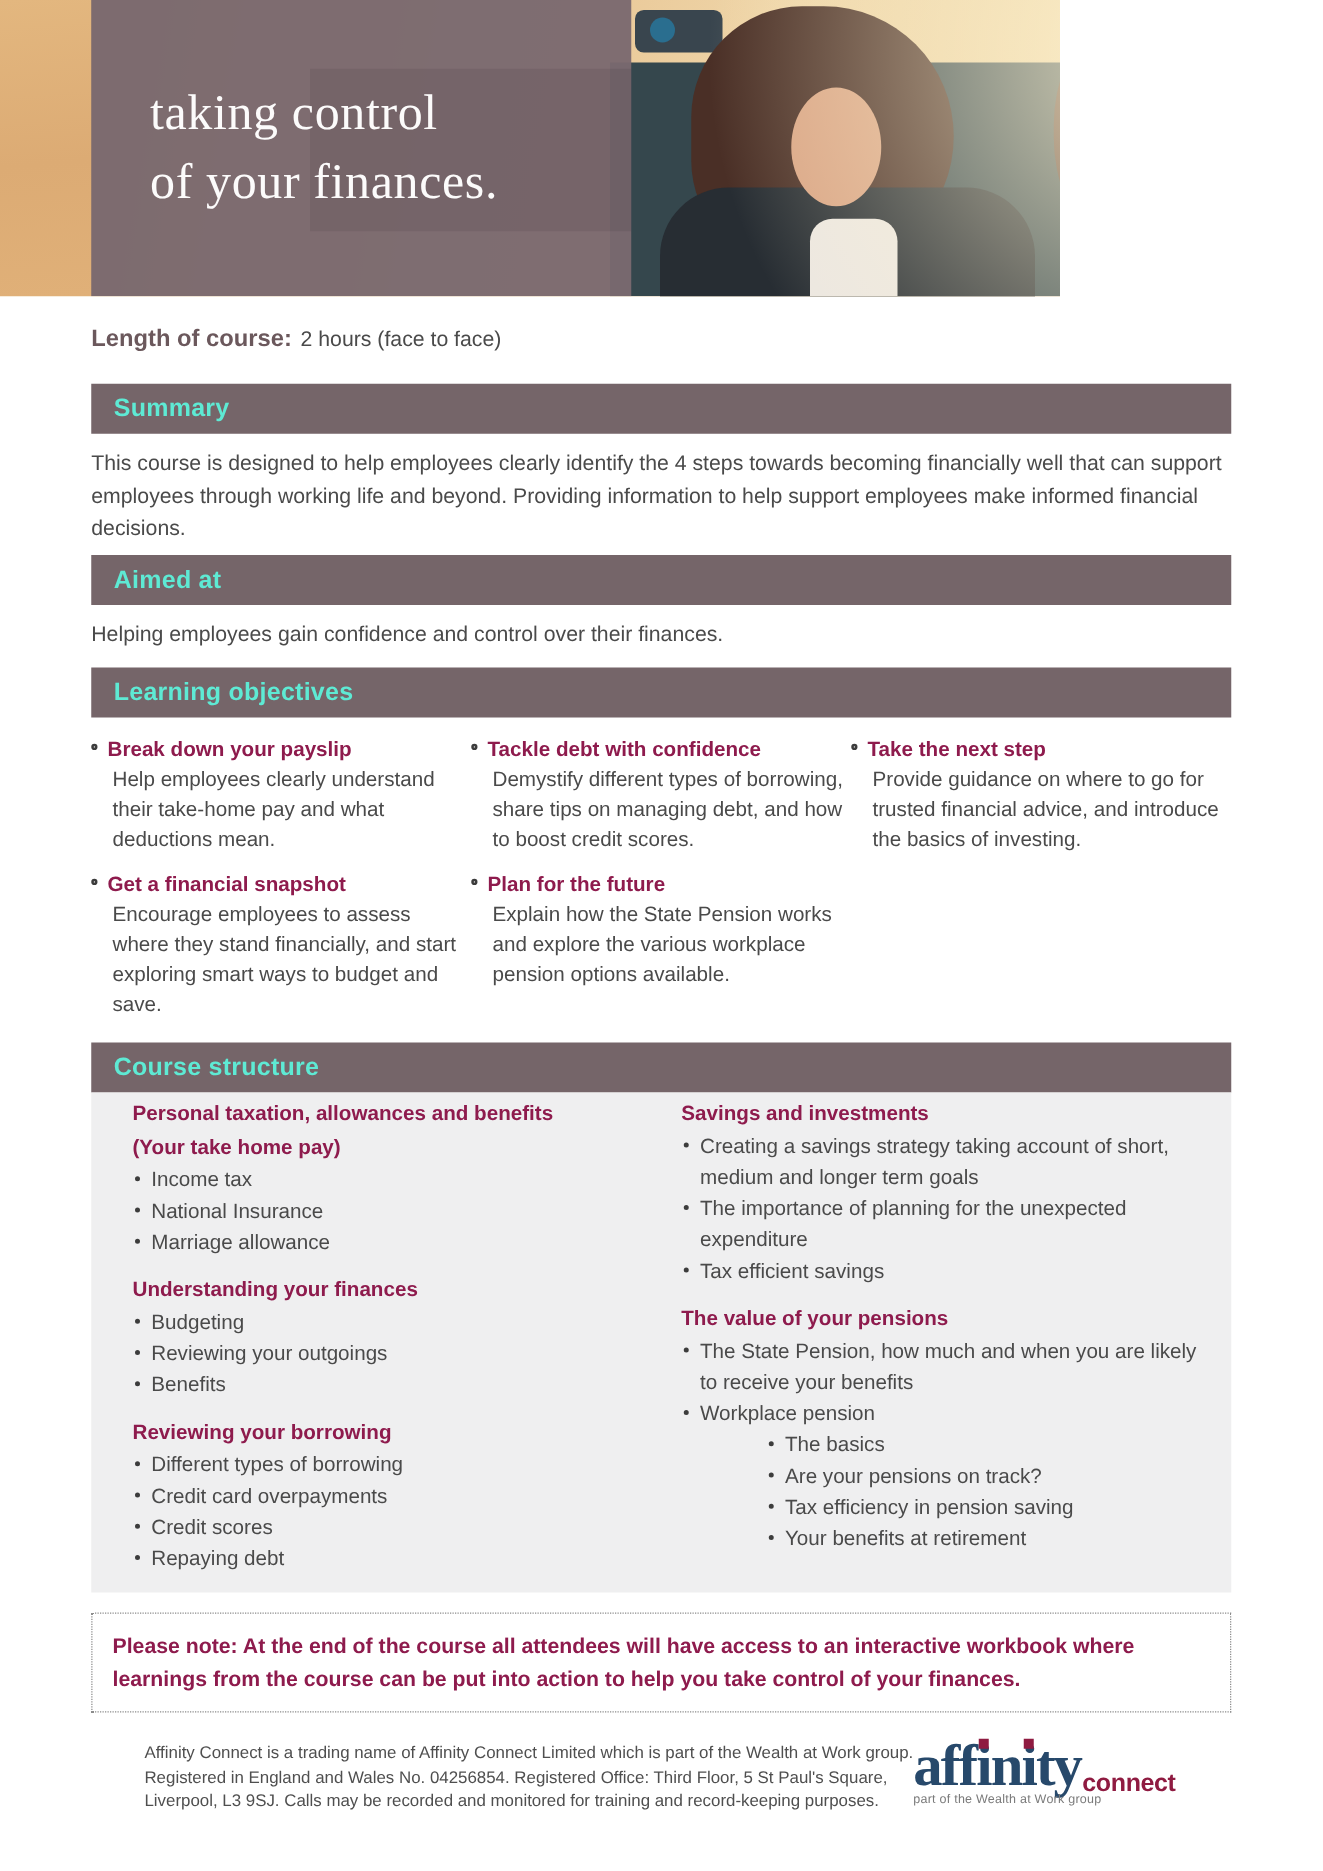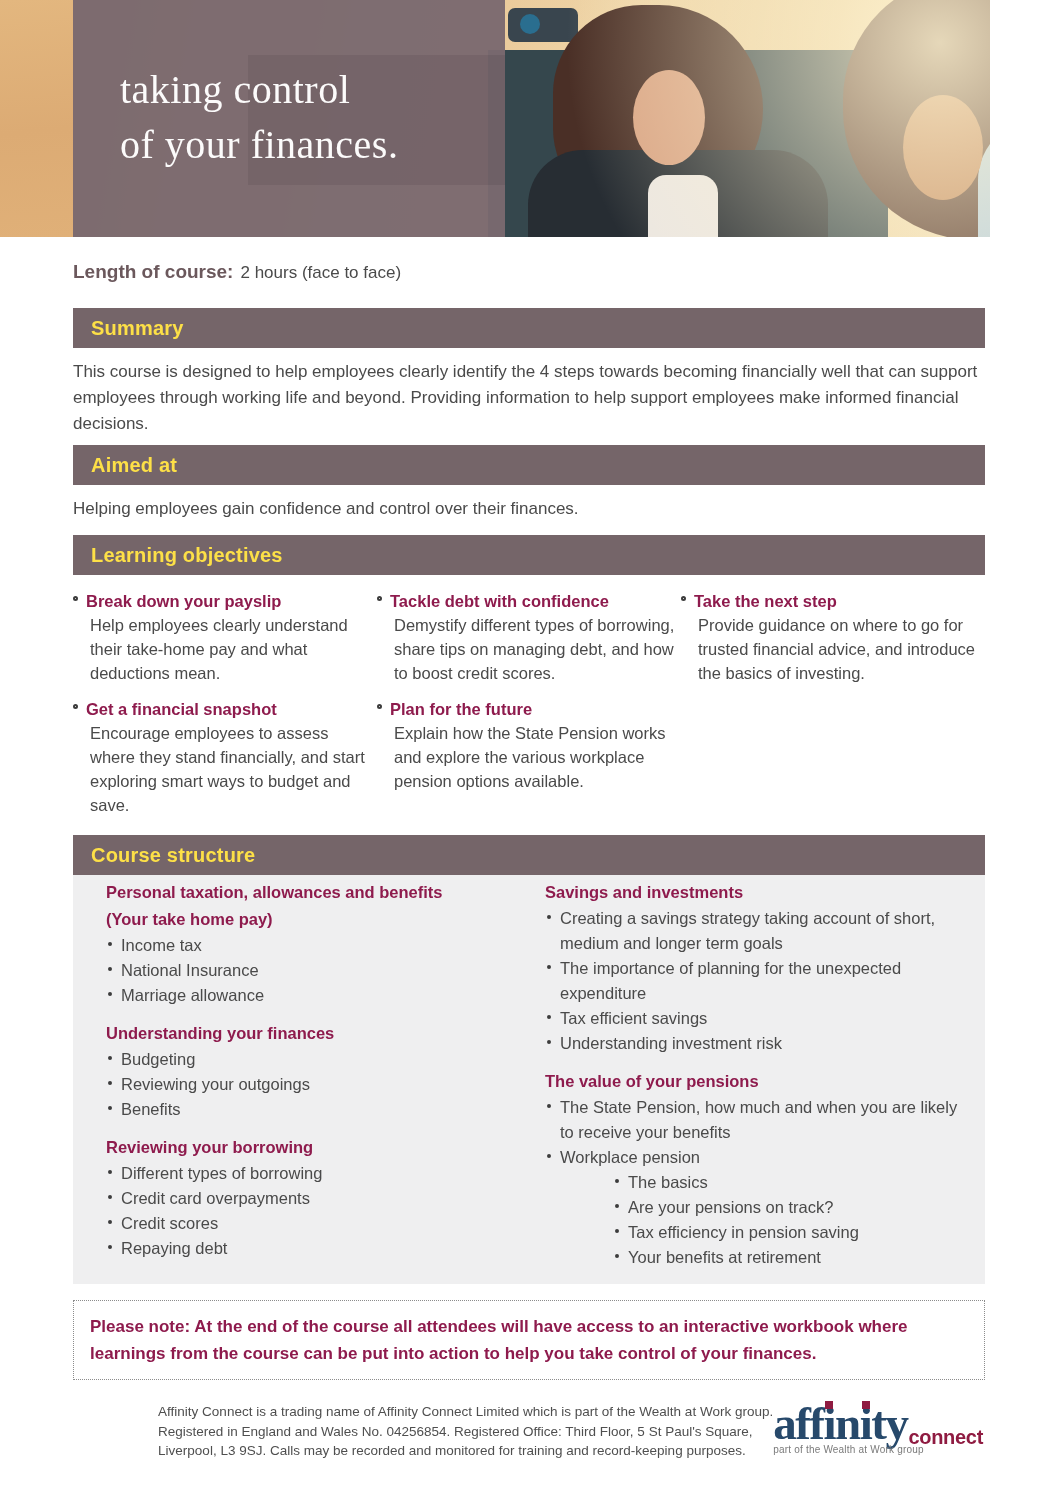--- a/index.html
+++ b/index.html
@@ -3,21 +3,21 @@
 <meta charset="utf-8">
 <style>
   * { margin:0; padding:0; box-sizing:border-box; }
   html,body { background:#ffffff; }
   body {
     width:1058px; height:1497px; position:relative; overflow:hidden;
     font-family:"Liberation Sans", sans-serif; color:#4a4a4a;
   }
 
   
-  .header { position:relative; width:990px; height:237px; overflow:hidden; background:#e8c28c; }
+  .header { position:relative; width:848px; height:237px; overflow:hidden; background:#e8c28c; }
   .wood { position:absolute; left:0; top:0; width:73px; height:100%;
           background:linear-gradient(175deg,#e3b77f 0%,#dcab74 55%,#e0b078 100%); }
   .photo { position:absolute; left:73px; top:0; width:985px; height:100%;
            background:linear-gradient(100deg,#c99a63 0%,#e6bf8d 28%,#efd6a9 55%,#ead1a2 75%,#f6e7c6 100%); }
   .ph-screen   { position:absolute; left:415px; top:50px; width:400px; height:187px; background:#35474d; }
   .ph-webcam   { position:absolute; left:435px; top:8px; width:70px; height:34px; background:#39454e; border-radius:7px; }
   .ph-lens     { position:absolute; left:447px; top:14px; width:20px; height:20px; background:#2a6e8f; border-radius:50%; }
   .ph-hair-l   { position:absolute; left:480px; top:5px; width:210px; height:210px; background:#4a2f26; border-radius:46% 54% 55% 45%; }
   .ph-face-l   { position:absolute; left:560px; top:70px; width:72px; height:95px; background:#d9a484; border-radius:50%; }
   .ph-blazer   { position:absolute; left:455px; top:150px; width:300px; height:90px; background:#272d33; border-radius:55px 55px 0 0; }
@@ -31,21 +31,21 @@
   .title-text { position:absolute; left:47px; top:62px; color:#fcfbfb;
                 font-family:"Liberation Serif", serif; font-weight:400;
                 font-size:40px; line-height:55px; letter-spacing:0.5px; }
 
   
   .content { padding:0 73px; }
   .length-row { margin-top:24px; font-size:17px; line-height:22px; }
   .length-label { font-weight:bold; font-size:19px; color:#6b585c; margin-right:7px; }
   .length-value { color:#4a4a4a; }
 
-  .bar { background:#756569; color:#fde047; font-weight:bold; font-size:20px;
+  .bar { background:#756569; color:#5eead4; font-weight:bold; font-size:20px;
          height:40px; line-height:40px; padding-left:18px; letter-spacing:0.2px; }
   .bar.mt-a { margin-top:24px; }
   .bar.mt-b { margin-top:8px; }
   .bar.mt-c { margin-top:13px; }
   .bar.mt-d { margin-top:6px; }
 
   .para { margin-top:11px; font-size:17px; line-height:26px; color:#4a4a4a; }
 
   .ring { display:inline-block; flex:none; width:5px; height:5px;
           border:2px solid #3c3c3c; border-radius:50%; background:transparent; }
@@ -65,21 +65,21 @@
   .grp + .grp .grp-head { margin-top:12px; }
   .cs-li { display:flex; align-items:flex-start; gap:9px; font-size:16.5px; line-height:25px; color:#4a4a4a; padding-left:2px; }
   .cs-li .ring { width:4px; height:4px; border-width:2px; margin-top:9px; }
   .cs-sub { margin-left:68px; }
 
   
   .note { margin-top:16px; border:1.5px dotted #8c8c8c; padding:12px 16px;
           color:#8E1B4D; font-weight:bold; font-size:17px; line-height:27px; }
 
   
-  .footer { margin-top:22px; display:flex; justify-content:flex-end; align-items:flex-start; }
+  .footer { margin-top:22px; display:flex; justify-content:center; align-items:flex-start; }
   .legal { font-size:13.5px; line-height:19.5px; color:#4f4f4f; }
   .logo { margin-top:-6px; padding-right:2px; }
   .logo-row { white-space:nowrap; }
   .logo-word { font-size:47px; font-weight:bold; color:#27496B; letter-spacing:-1.5px;font-family:Liberation Serif, serif; }
   .logo-i { position:relative; display:inline-block; }
   .logo-i::after { content:""; position:absolute; top:5px; left:2px; width:8px; height:8px; background:#8F1B41; }
   .logo-connect { display:inline-block; color:#8F1B41; font-weight:bold; font-size:20px;
                   margin-left:1px; position:relative; top:5px; letter-spacing:-0.3px; }
   .logo-tagline { font-size:10px; color:#7a7a7a; margin-top:-6px; letter-spacing:0.2px; }
 </style>
@@ -231,24 +231,20 @@
             <span>Creating a savings strategy taking account of short, medium and longer term goals</span>
           </div>
         <div class="cs-li">
             <span class="ring"></span>
             <span>The importance of planning for the unexpected expenditure</span>
           </div>
         <div class="cs-li">
             <span class="ring"></span>
             <span>Tax efficient savings</span>
           </div>
-        <div class="cs-li">
-            <span class="ring"></span>
-            <span>Understanding investment risk</span>
-          </div>
       </div>
       <div class="grp">
         <div class="grp-head">The value of your pensions</div>
         <div class="cs-li">
             <span class="ring"></span>
             <span>The State Pension, how much and when you are likely to receive your benefits</span>
           </div>
         <div class="cs-li">
             <span class="ring"></span>
             <span>Workplace pension</span>

